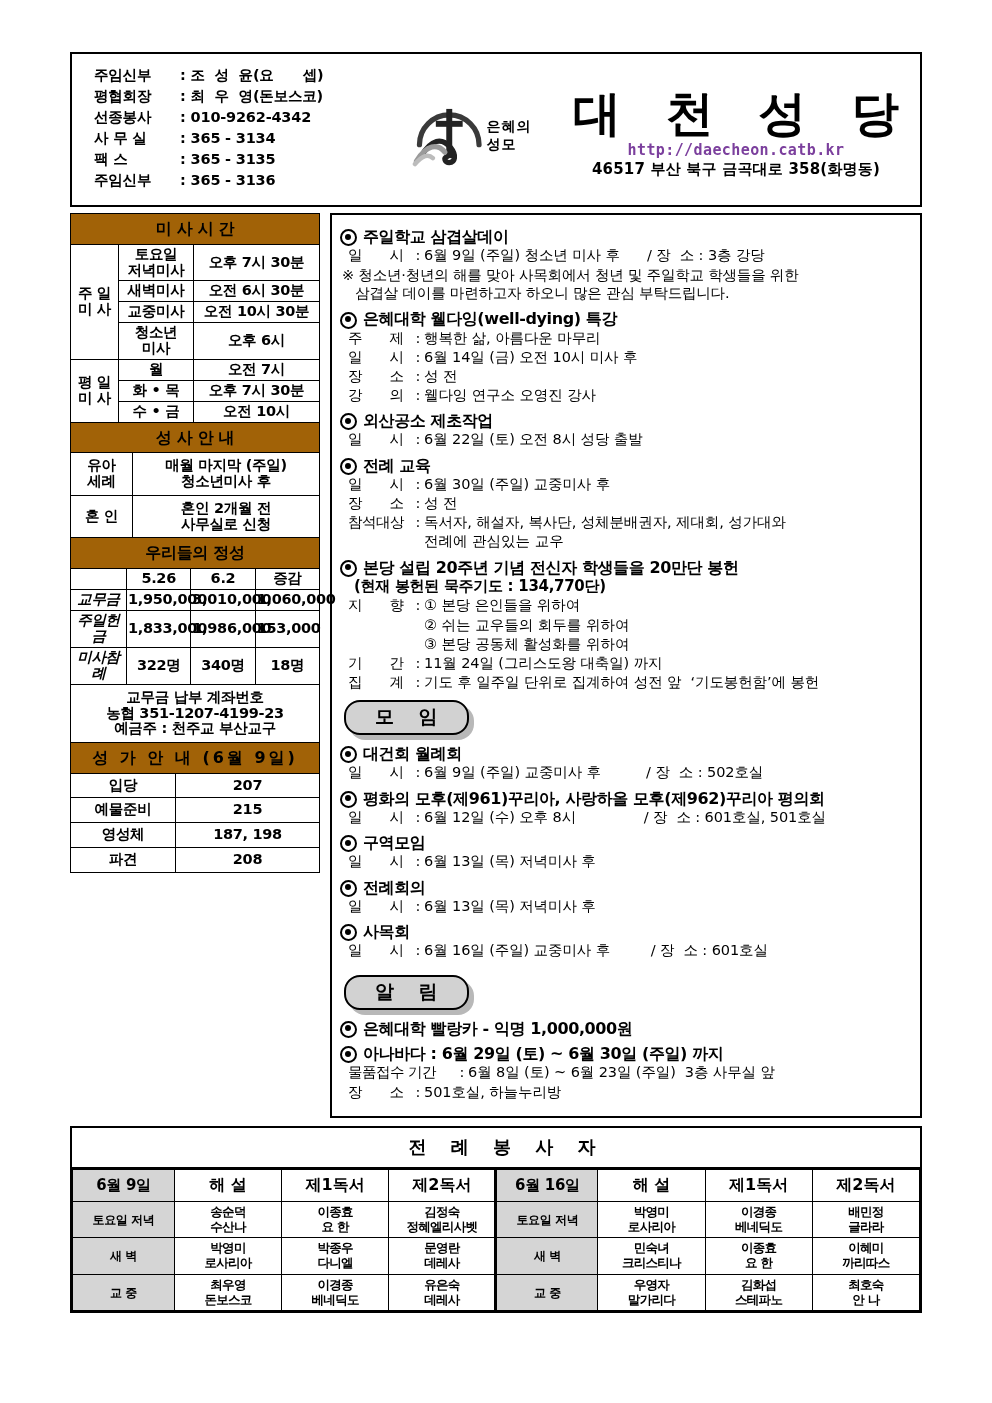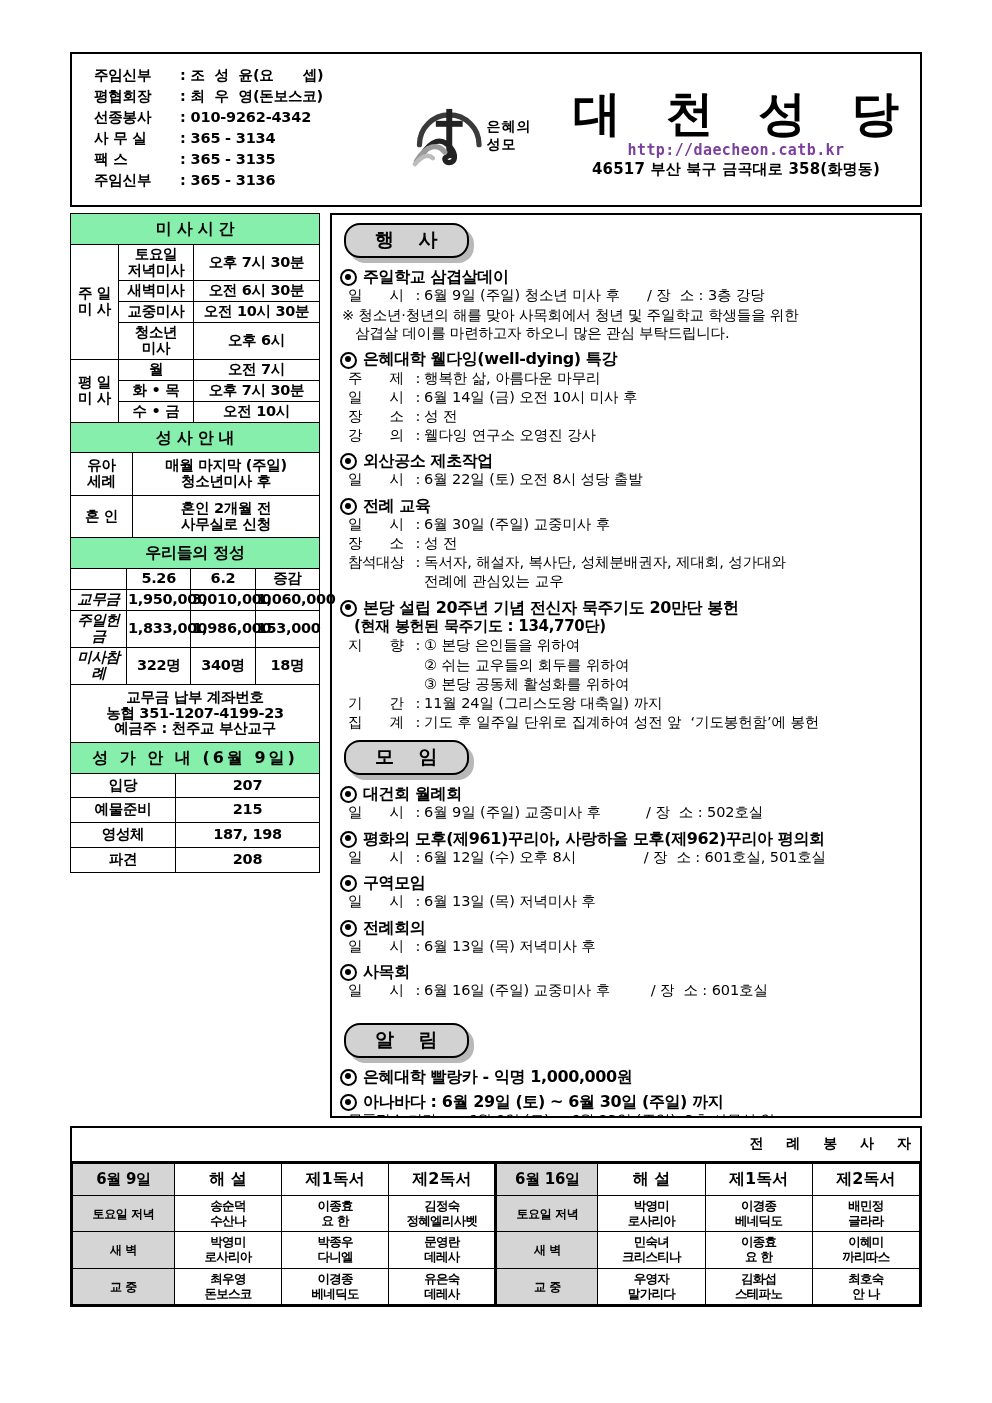--- a/index.html
+++ b/index.html
@@ -129,21 +129,21 @@
   table.lt td, table.lt th {
     border: 1.5px solid #000;
     text-align: center;
     font-weight: bold;
     padding: 2px 1px;
     line-height: 1.1;
     font-size: 14.5px;
     letter-spacing: -0.3px;
   }
   .sect-head {
-    background: #86efac;
+    background: #a16207;
     font-size: 16px !important;
     letter-spacing: 5px;
     padding: 6px 0 !important;
   }
   .sect-head-tight { letter-spacing: 1.5px; }
   .vlabel { font-size: 14px; letter-spacing: -0.5px; }
   .small13 { font-size: 13px; letter-spacing: -0.8px; }
   .small12 { font-size: 11.5px; letter-spacing: -0.9px; font-style: italic; }
   .small11 { font-size: 11px; letter-spacing: -1px; }
   .big15 { font-size: 15.5px; }
@@ -234,22 +234,22 @@
     white-space: pre;
   }
 
   
   .bottom-box {
     border: 2px solid #000;
     margin-top: 8px;
     box-sizing: border-box;
   }
   .bt-title {
-    text-align: right;
-    font-size: 14px;
+    text-align: center;
+    font-size: 18px;
     font-weight: bold;
     letter-spacing: 9px;
     text-indent: 9px;
     padding: 7px 0 8px 12px;
     border-bottom: 2px solid #000;
   }
   table.bt {
     width: 100%;
     border-collapse: collapse;
     table-layout: fixed;
@@ -494,23 +494,20 @@
         <tr>
           <td class="big15" style="padding:4px 0">파견</td>
           <td class="big15">208</td>
         </tr>
       </tbody>
         </table>
     </div>
 
     <div class="col-right">
 
-      <div class="pill-wrap">
-        <span class="pill">행  사</span>
-      </div>
 
       <div class="item">
         <div class="item-title">
           <span class="bullet"></span>
           <span>주일학교 삼겹살데이</span>
         </div>
         <div class="det">
           <span class="det-key"><span>일      시</span></span>
           <span class="det-colon">:</span>
           <span class="det-val">6월 9일 (주일) 청소년 미사 후      / 장  소 : 3층 강당</span>
@@ -577,21 +574,21 @@
           <span class="det-key wide"><span>참석대상</span></span>
           <span class="det-colon">:</span>
           <span class="det-val">독서자, 해설자, 복사단, 성체분배권자, 제대회, 성가대와</span>
         </div>
         <div class="cont-line">전례에 관심있는 교우</div>
       </div>
 
       <div class="item">
         <div class="item-title">
           <span class="bullet"></span>
-          <span>본당 설립 20주년 기념 전신자 묵주기도 20만단 봉헌</span>
+          <span>본당 설립 20주년 기념 전신자 학생들을 20만단 봉헌</span>
         </div>
         <div class="subline">(현재 봉헌된 묵주기도 : 134,770단)</div>
         <div class="det">
           <span class="det-key"><span>지      향</span></span>
           <span class="det-colon">:</span>
           <span class="det-val">① 본당 은인들을 위하여</span>
         </div>
         <div class="indent-sub">② 쉬는 교우들의 회두를 위하여</div>
         <div class="indent-sub">③ 본당 공동체 활성화를 위하여</div>
         <div class="det">
@@ -663,21 +660,21 @@
           <span class="bullet"></span>
           <span>사목회</span>
         </div>
         <div class="det">
           <span class="det-key"><span>일      시</span></span>
           <span class="det-colon">:</span>
           <span class="det-val">6월 16일 (주일) 교중미사 후         / 장  소 : 601호실</span>
         </div>
       </div>
 
-      <div class="pill-wrap" style="margin-top:20px">
+      <div class="pill-wrap" style="margin-top:12px">
         <span class="pill">알  림</span>
       </div>
 
       <div class="item">
         <div class="item-title">
           <span class="bullet"></span>
           <span>은혜대학 빨랑카 - 익명 1,000,000원</span>
         </div>
       </div>
 

